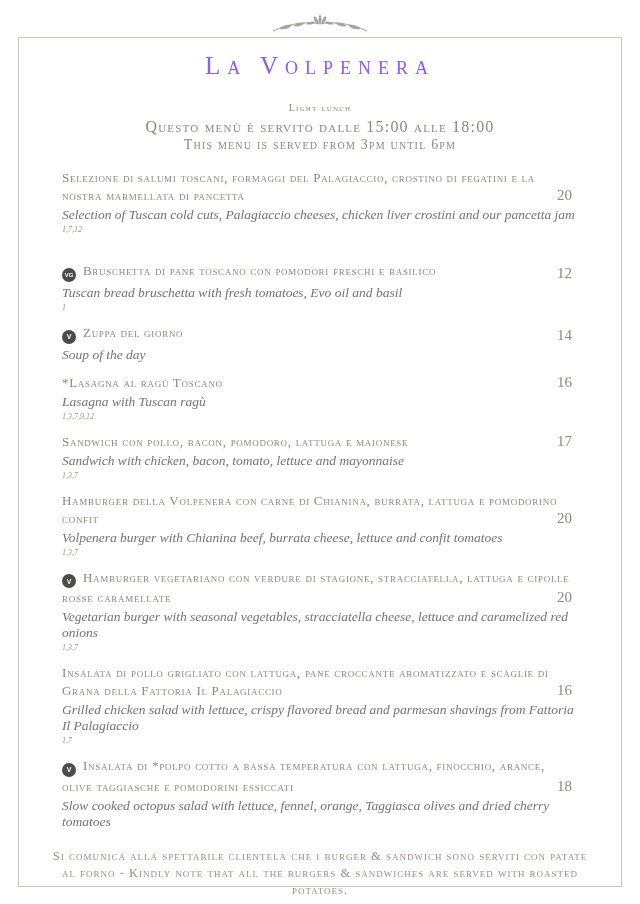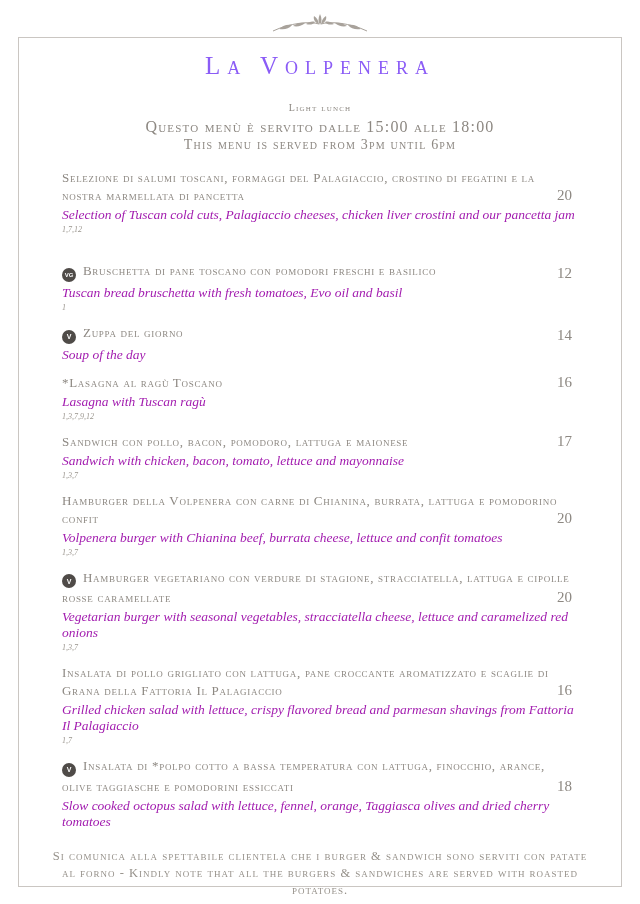--- a/index.html
+++ b/index.html
@@ -32,21 +32,21 @@
   .name {
     font-variant:small-caps; font-size:13px; letter-spacing:0.7px;
     line-height:17px; color:#8d8882;
   }
   .price {
     position:absolute; right:6px; bottom:0;
     font-size:15px; line-height:17px; color:#8d8882;
   }
   .translation {
     font-style:italic; font-size:13.5px; line-height:16px;
-    color:#a21caf; margin-top:3px;
+    color:#737373; margin-top:3px;
   }
   .allergens {
     font-style:italic; font-size:8px; line-height:10px;
     color:#9b968f; margin-top:2px; min-height:0;
   }
   .badge {
     display:inline-flex; align-items:center; justify-content:center;
     width:14px; height:14px; border-radius:50%;
     background:#4f4b48; color:#ffffff;
     font-family:"Liberation Sans","DejaVu Sans",sans-serif;

